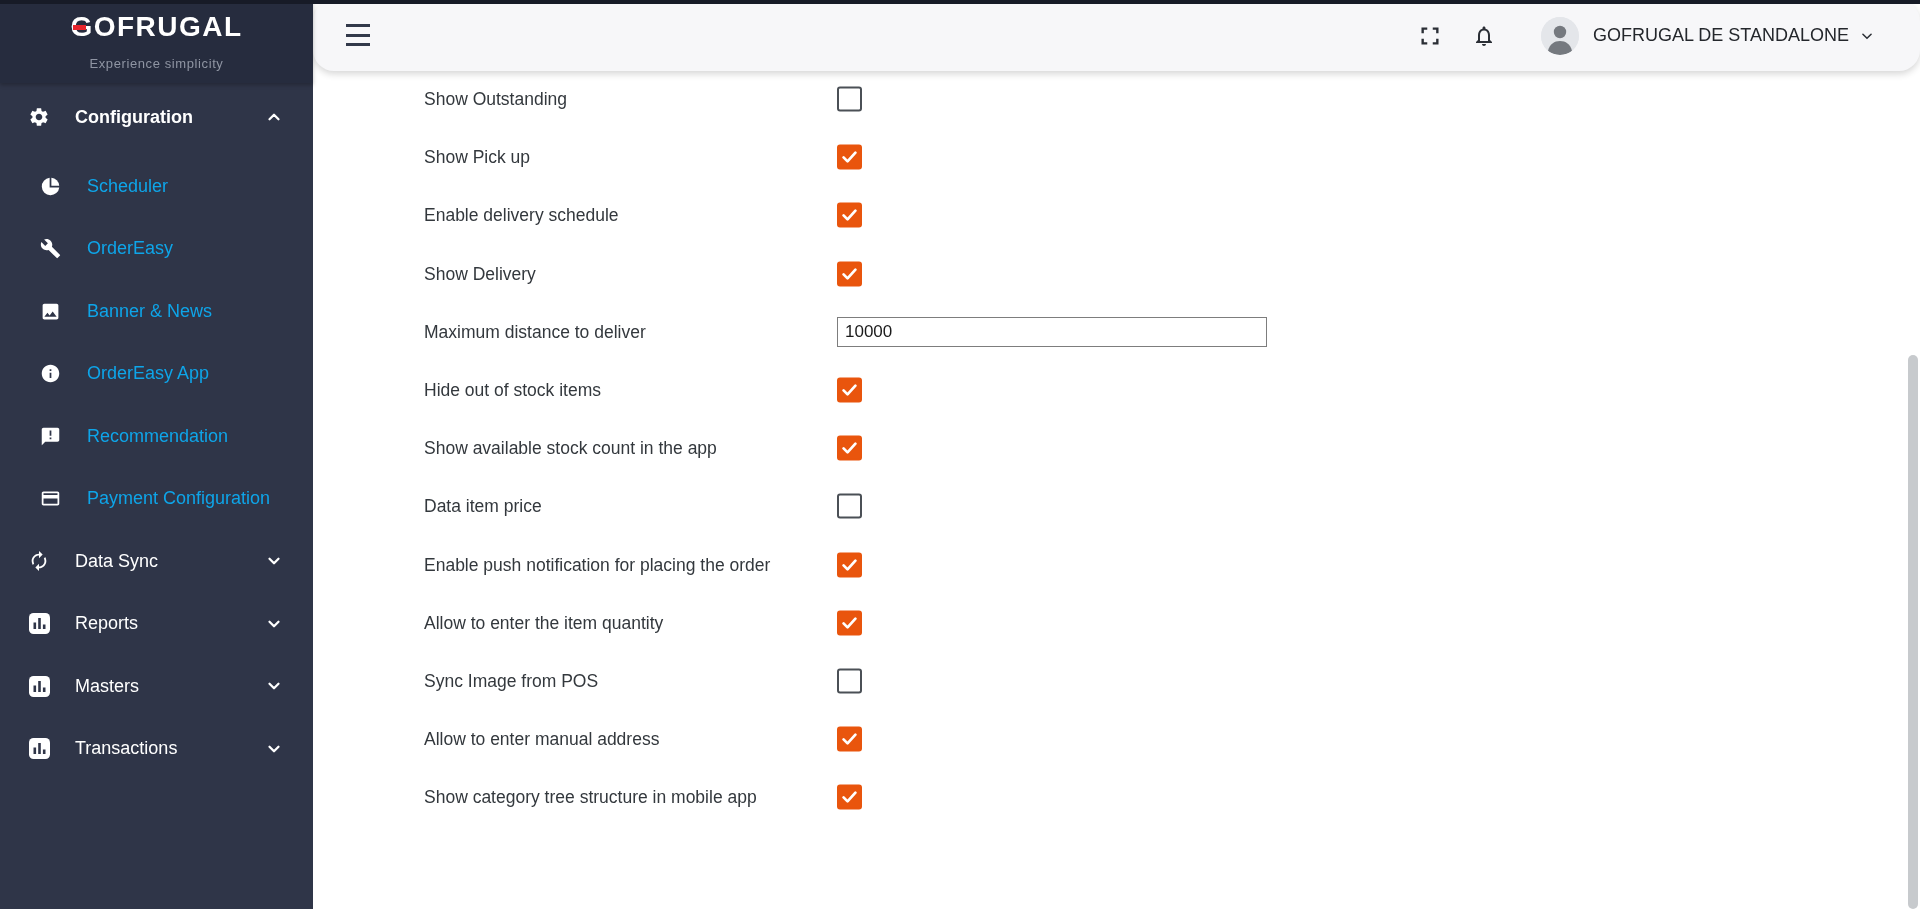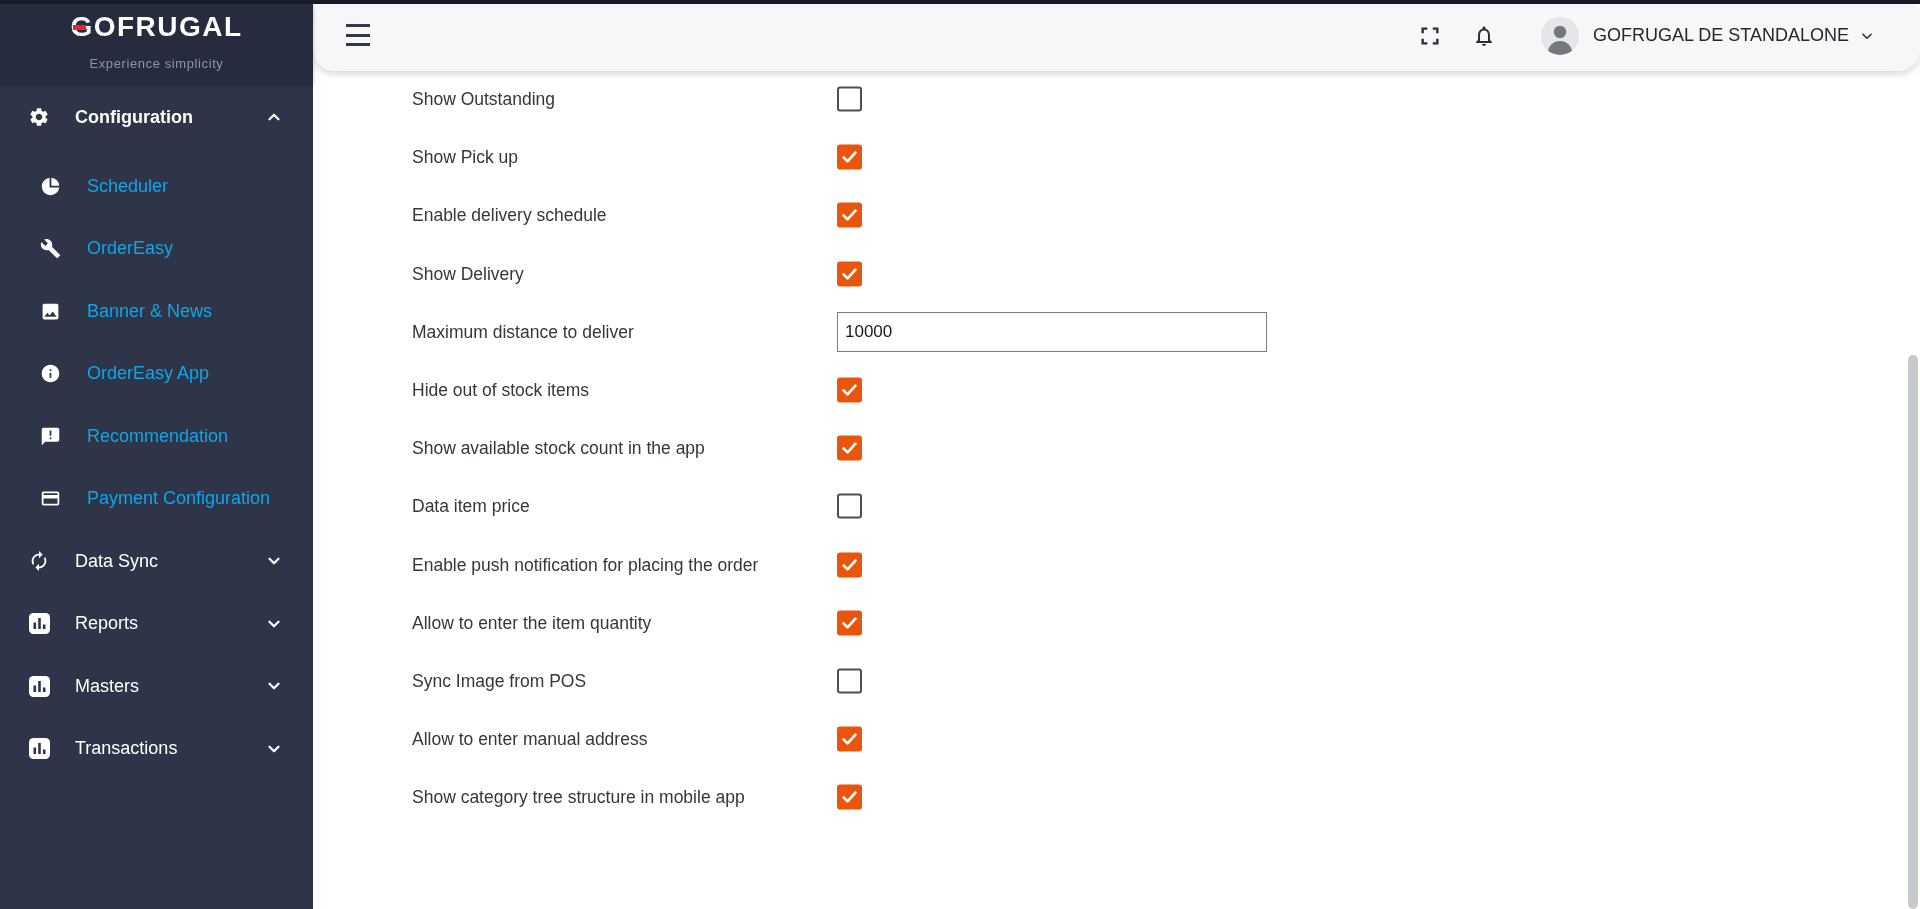--- a/index.html
+++ b/index.html
@@ -35,26 +35,26 @@
   .tb-icon{width:26px;height:26px;display:flex;align-items:center;justify-content:center;cursor:pointer;}
   .gap28{width:28px;}.gap44{width:44px;}.gap14{width:14px;}.gap10{width:10px;}
   .avatar{width:38px;height:38px;border-radius:50%;background:#e4e6ea;overflow:hidden;display:flex;align-items:flex-end;justify-content:center;cursor:pointer;}
   .user-name{font-size:18px;color:#24272c;white-space:nowrap;cursor:pointer;}
   .user-caret{width:16px;height:16px;display:flex;align-items:center;justify-content:center;cursor:pointer;}
 
   
   .content{position:absolute;left:313px;top:71px;width:1607px;height:838px;background:#ffffff;}
   .rows{position:absolute;left:0;top:-1px;width:1607px;}
   .setting-row{position:relative;height:58.2px;}
-  .s-label{position:absolute;left:99px;top:50%;transform:translateY(-50%);font-size:17.5px;color:#33383d;}
+  .s-label{position:absolute;left:111px;top:50%;transform:translateY(-50%);font-size:17.5px;color:#33383d;}
   .s-control{position:absolute;left:524px;top:50%;transform:translateY(-50%);}
   .cbox{width:25px;height:25px;border-radius:3px;box-sizing:border-box;cursor:pointer;display:flex;align-items:center;justify-content:center;}
   .cbox.unchecked{background:#ffffff;border:2px solid #4b5056;}
   .cbox.checked{background:#e9550d;border:2px solid #e9550d;}
-  .txt-input{width:430px;height:40px;box-sizing:border-box;border:1px solid #7d7d7d;background:#fff;font-family:"Liberation Sans",sans-serif;font-size:17px;color:#1b1b1b;padding:0 0 0 7px;outline:none;}
+  .txt-input{width:430px;height:30px;box-sizing:border-box;border:1px solid #7d7d7d;background:#fff;font-family:"Liberation Sans",sans-serif;font-size:17px;color:#1b1b1b;padding:0 0 0 7px;outline:none;}
 
   
   .scrollbar-thumb{position:absolute;left:1908px;top:355px;width:10px;height:554px;background:#c7cacd;border-radius:5px;z-index:70;cursor:pointer;}
 </style>
 </head>
 <body>
 
 <div class="app">
   <div class="top-strip"></div>
 

